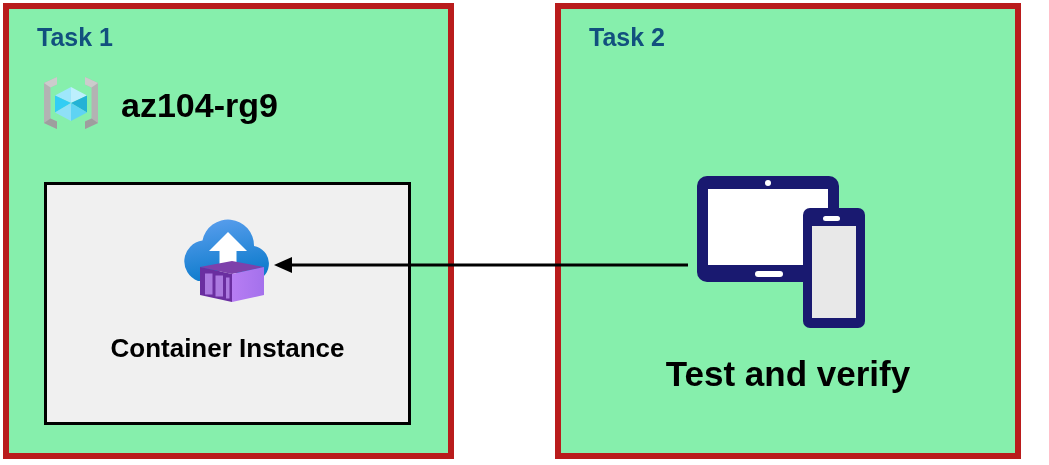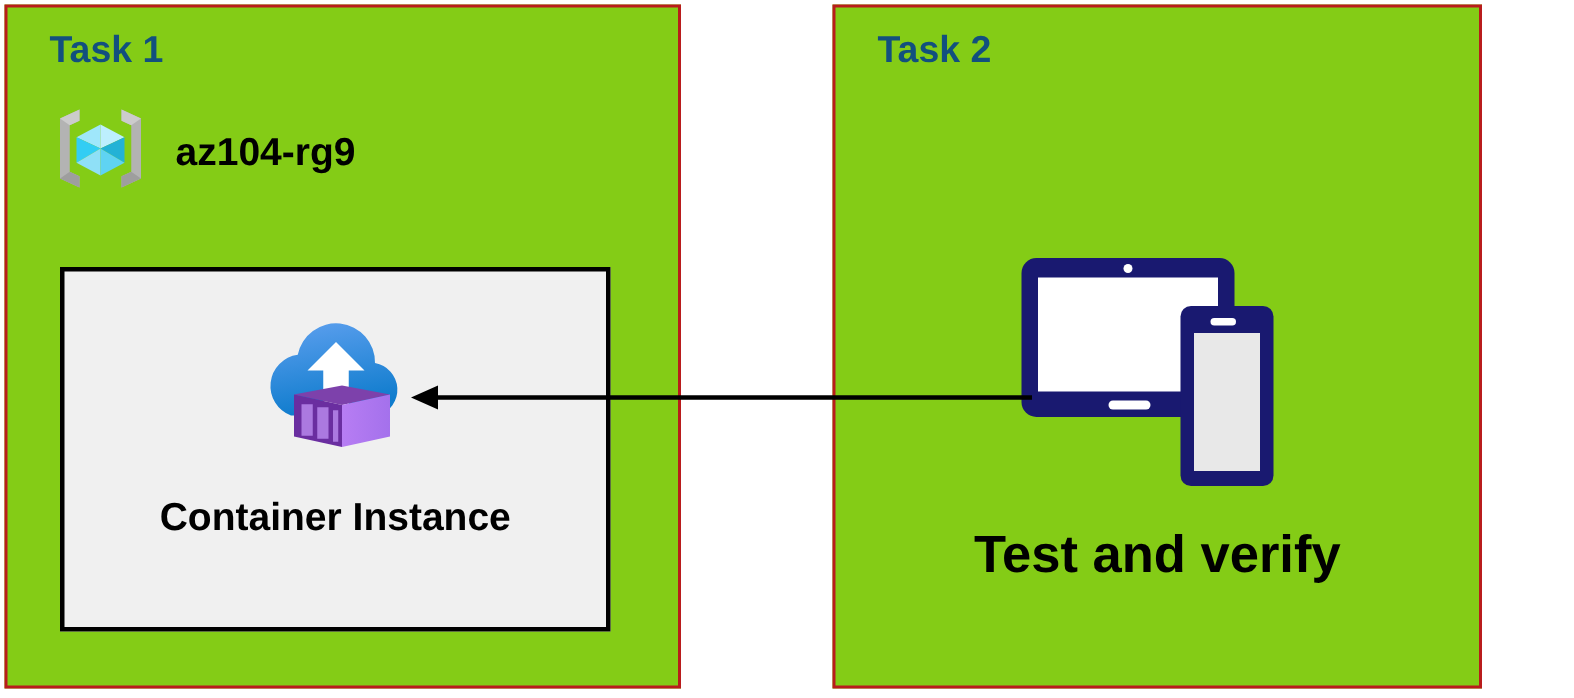--- a/index.html
+++ b/index.html
@@ -11,34 +11,34 @@
     width: 1049px;
     height: 465px;
     position: relative;
     font-family: "Liberation Sans", sans-serif;
     overflow: hidden;
   }
 
   
   .panel {
     position: absolute;
-    background: #84cc16;
-    border: 2px solid #b91c1c;
+    background: #86efac;
+    border: 6px solid #b91c1c;
     box-sizing: border-box;
   }
   #panel-task1 {
     left: 3px;
     top: 3px;
     width: 451px;
     height: 456px;
   }
   #panel-task2 {
     left: 555px;
     top: 3px;
-    width: 433px;
+    width: 466px;
     height: 456px;
     padding-left: 21px;
   }
 
   .panel-title {
     position: absolute;
     left: 28px;
     top: 14px;
     font-size: 25px;
     font-weight: bold;
@@ -50,21 +50,21 @@
   
   #resource-group-row {
     position: absolute;
     left: 28px;
     top: 60px;
     display: flex;
     align-items: center;
     gap: 16px;
   }
   #resource-group-name {
-    font-size: 26px;
+    font-size: 34px;
     font-weight: bold;
     color: #000000;
     white-space: nowrap;
   }
 
   
   #container-instance-box {
     position: absolute;
     left: 35px;
     top: 173px;

